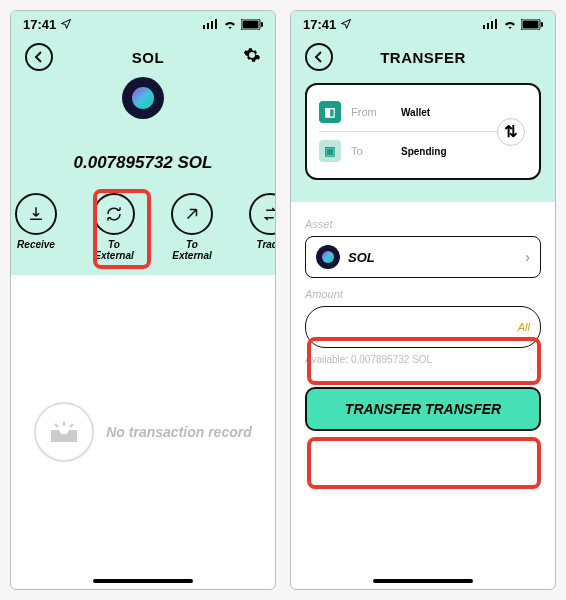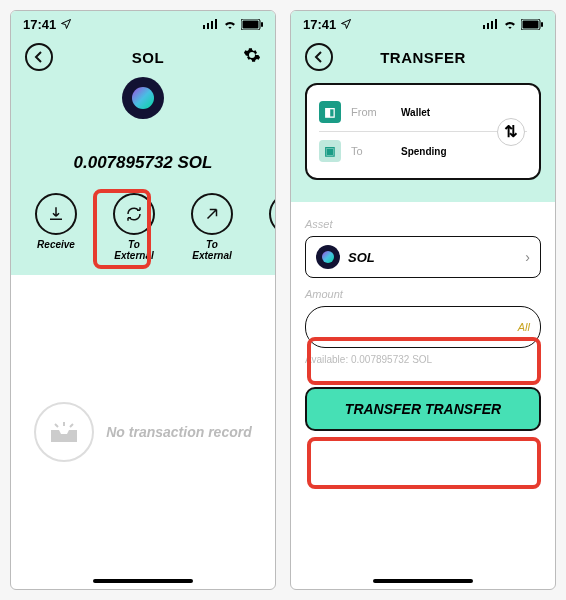--- a/index.html
+++ b/index.html
@@ -58,21 +58,21 @@
     margin:0 0 10px 0;
   }
   .token-logo span {
     width:22px; height:22px; border-radius:50%;
     background:linear-gradient(135deg,#9d4edd,#48bfe3,#06d6a0);
   }
   .balance {
     font-weight:800; font-style:italic; font-size:17px;margin-top:24px;
   }
   .actions-row {
-    display:flex; justify-content:space-around; padding:6px 8px 14px 24px;gap:36px;
+    display:flex; justify-content:space-around; padding:6px 8px 14px 4px;gap:36px;
   }
   .action {
     display:flex; flex-direction:column; align-items:center;
     width:56px;
   }
   .action .ab {
     width:42px; height:42px; border-radius:50%;
     border:2px solid #111;
     display:flex; align-items:center; justify-content:center;
     margin-bottom:4px;

